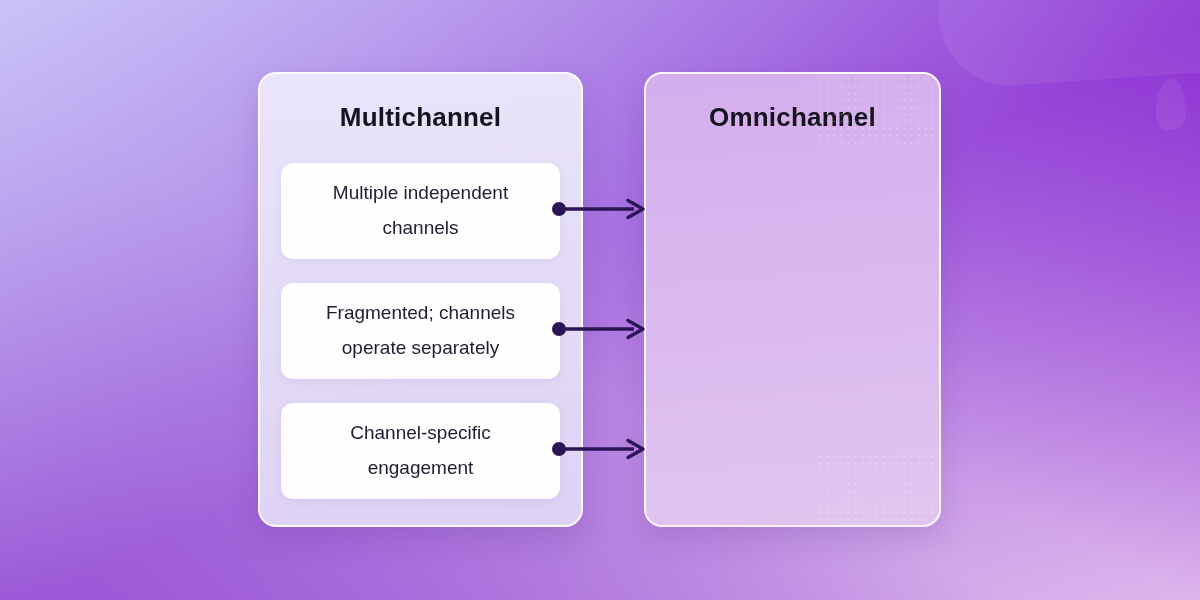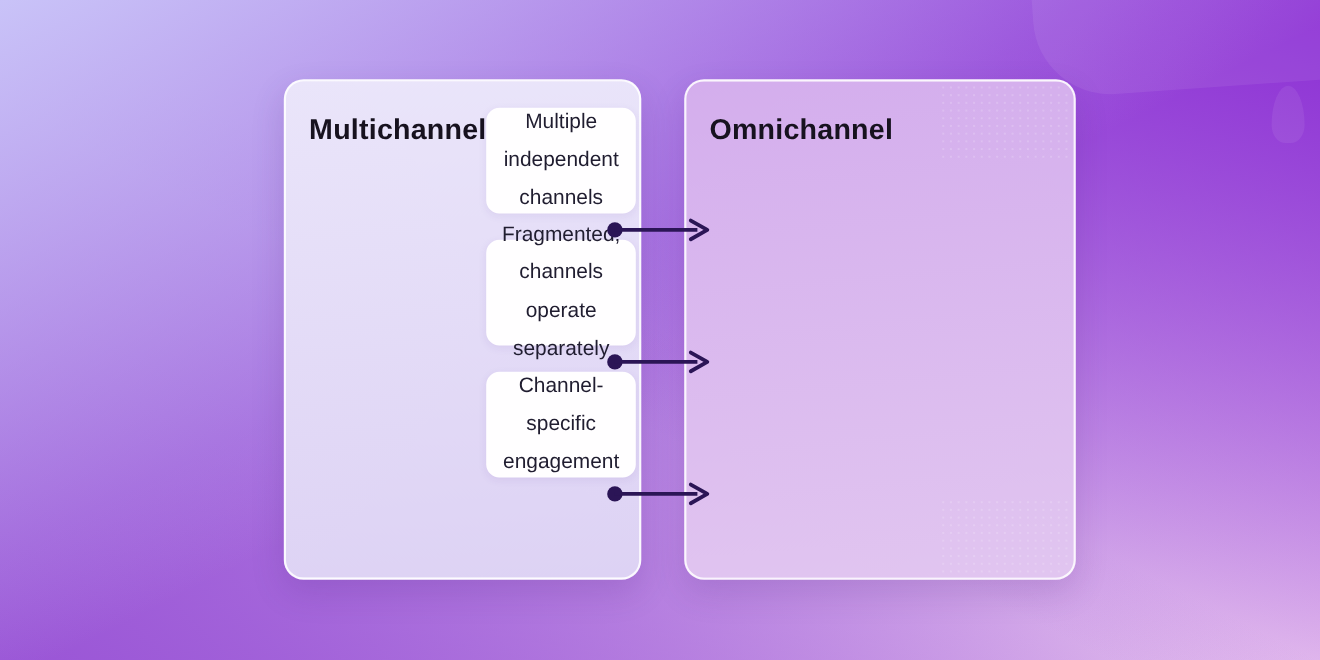--- a/index.html
+++ b/index.html
@@ -35,32 +35,33 @@
   }
 
   .panel {
     position: absolute;
     top: 72px;
     height: 455px;
     border-radius: 18px;
     border: 2px solid rgba(255,255,255,0.85);
     box-sizing: border-box;
     display: flex;
+    flex-direction: column;
     align-items: stretch;
     padding: 24px 21px 30px 21px;
     box-shadow: 0 12px 30px rgba(70,25,120,0.16);
   }
   .panel.left {
     left: 258px;
     width: 325px;
     background: linear-gradient(175deg, #eae5fa 0%, #ddd2f4 100%);
   }
   .panel.right {
-    left: 622px;
-    width: 356px;
+    left: 644px;
+    width: 297px;
     background: linear-gradient(175deg, #d4aeed 0%, #e1c5f0 100%);
     gap: 20px;
   }
 
   .halftone {
     position: absolute;
     width: 120px; height: 70px;
     background-image: radial-gradient(rgba(255,255,255,0.55) 1px, rgba(255,255,255,0) 1.4px);
     background-size: 7px 7px;
     opacity: 0.30;

